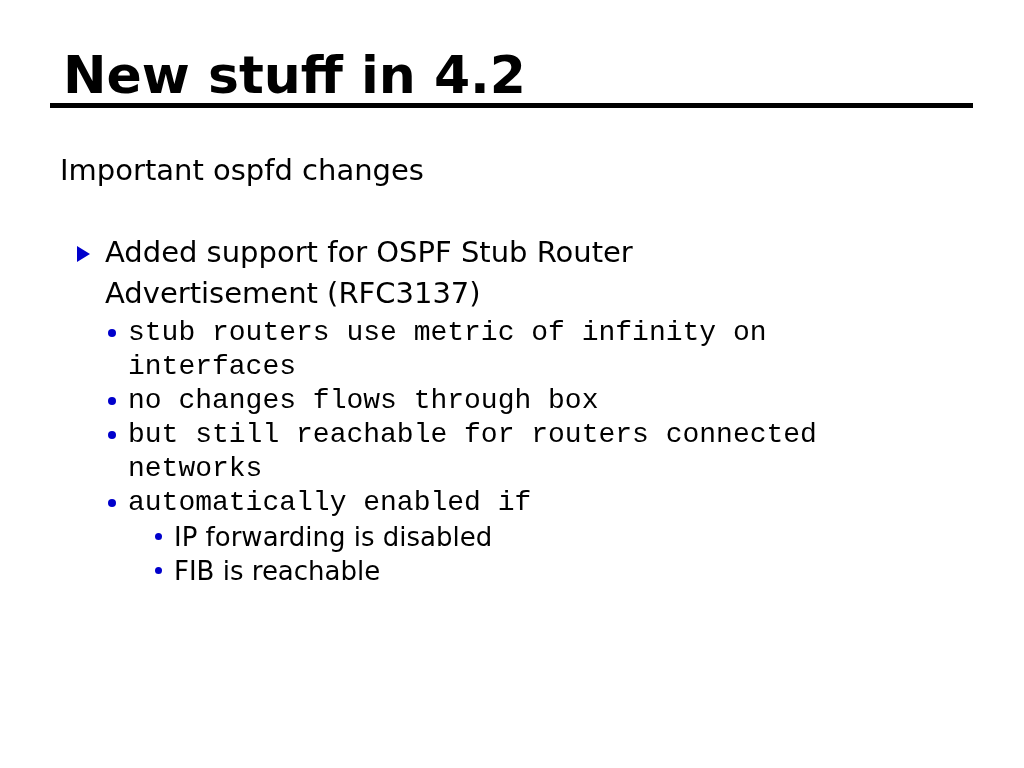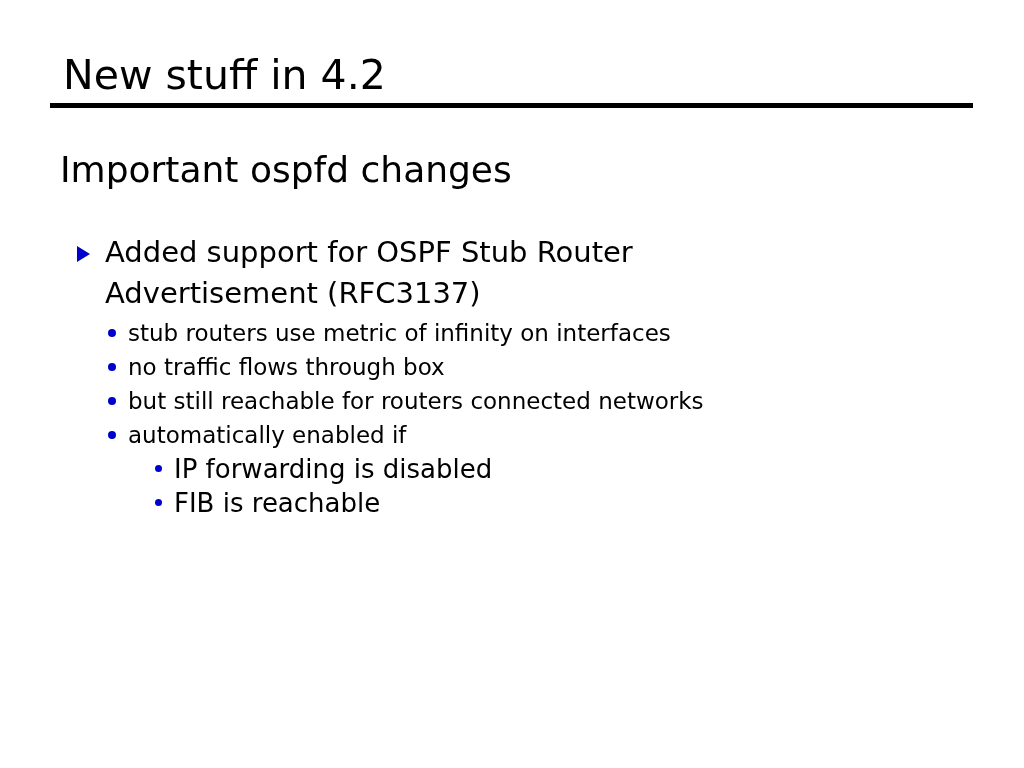--- a/index.html
+++ b/index.html
@@ -25,23 +25,23 @@
   }
 
   
   .title-block {
     position: absolute;
     left: 50px;
     top: 50px;
     width: 924px;
   }
   .slide-title {
-    font-size: 41px;
+    font-size: 52px;
     line-height: 50px;
-    font-weight: 400;
+    font-weight: 700;
     color: #000000;
     letter-spacing: 0px;
     white-space: nowrap;
     padding-left: 13px;
   }
   .title-rule {
     width: 923px;
     height: 5px;
     background: #000000;
     margin-top: 3px;
@@ -52,21 +52,21 @@
     position: absolute;
     left: 0;
     top: 0;
     width: 1024px;
   }
 
   .lvl0 {
     position: absolute;
     left: 60px;
     top: 152px;
-    font-size: 36px;
+    font-size: 29px;
     line-height: 36px;
     color: #000000;
     white-space: nowrap;
   }
 
   .outline {
     position: absolute;
     left: 0;
     top: 232px;
     width: 1024px;
@@ -94,23 +94,24 @@
     height: 0;
     border-top: 8px solid transparent;
     border-bottom: 8px solid transparent;
     border-left: 13px solid #0000cc;
   }
 
   
   .item-l2 {
     margin-left: 108px;
     padding-left: 20px;
-    font-size: 23px;
+    font-size: 28px;
     line-height: 34px;
     max-width: 760px;
+    font-family: Liberation Mono, monospace;
   }
   .marker-dot2 {
     position: absolute;
     left: 0px;
     top: 13px;
     width: 8px;
     height: 8px;
     border-radius: 50%;
     background: #0000cc;
   }
@@ -159,21 +160,21 @@
         <span class="item-text">Added support for OSPF Stub Router Advertisement (RFC3137)</span>
       </div>
 
       <div class="item item-l2">
         <span class="marker-dot2"></span>
         <span class="item-text">stub routers use metric of infinity on interfaces</span>
       </div>
 
       <div class="item item-l2">
         <span class="marker-dot2"></span>
-        <span class="item-text">no traffic flows through box</span>
+        <span class="item-text">no changes flows through box</span>
       </div>
 
       <div class="item item-l2">
         <span class="marker-dot2"></span>
         <span class="item-text">but still reachable for routers connected networks</span>
       </div>
 
       <div class="item item-l2">
         <span class="marker-dot2"></span>
         <span class="item-text">automatically enabled if</span>

